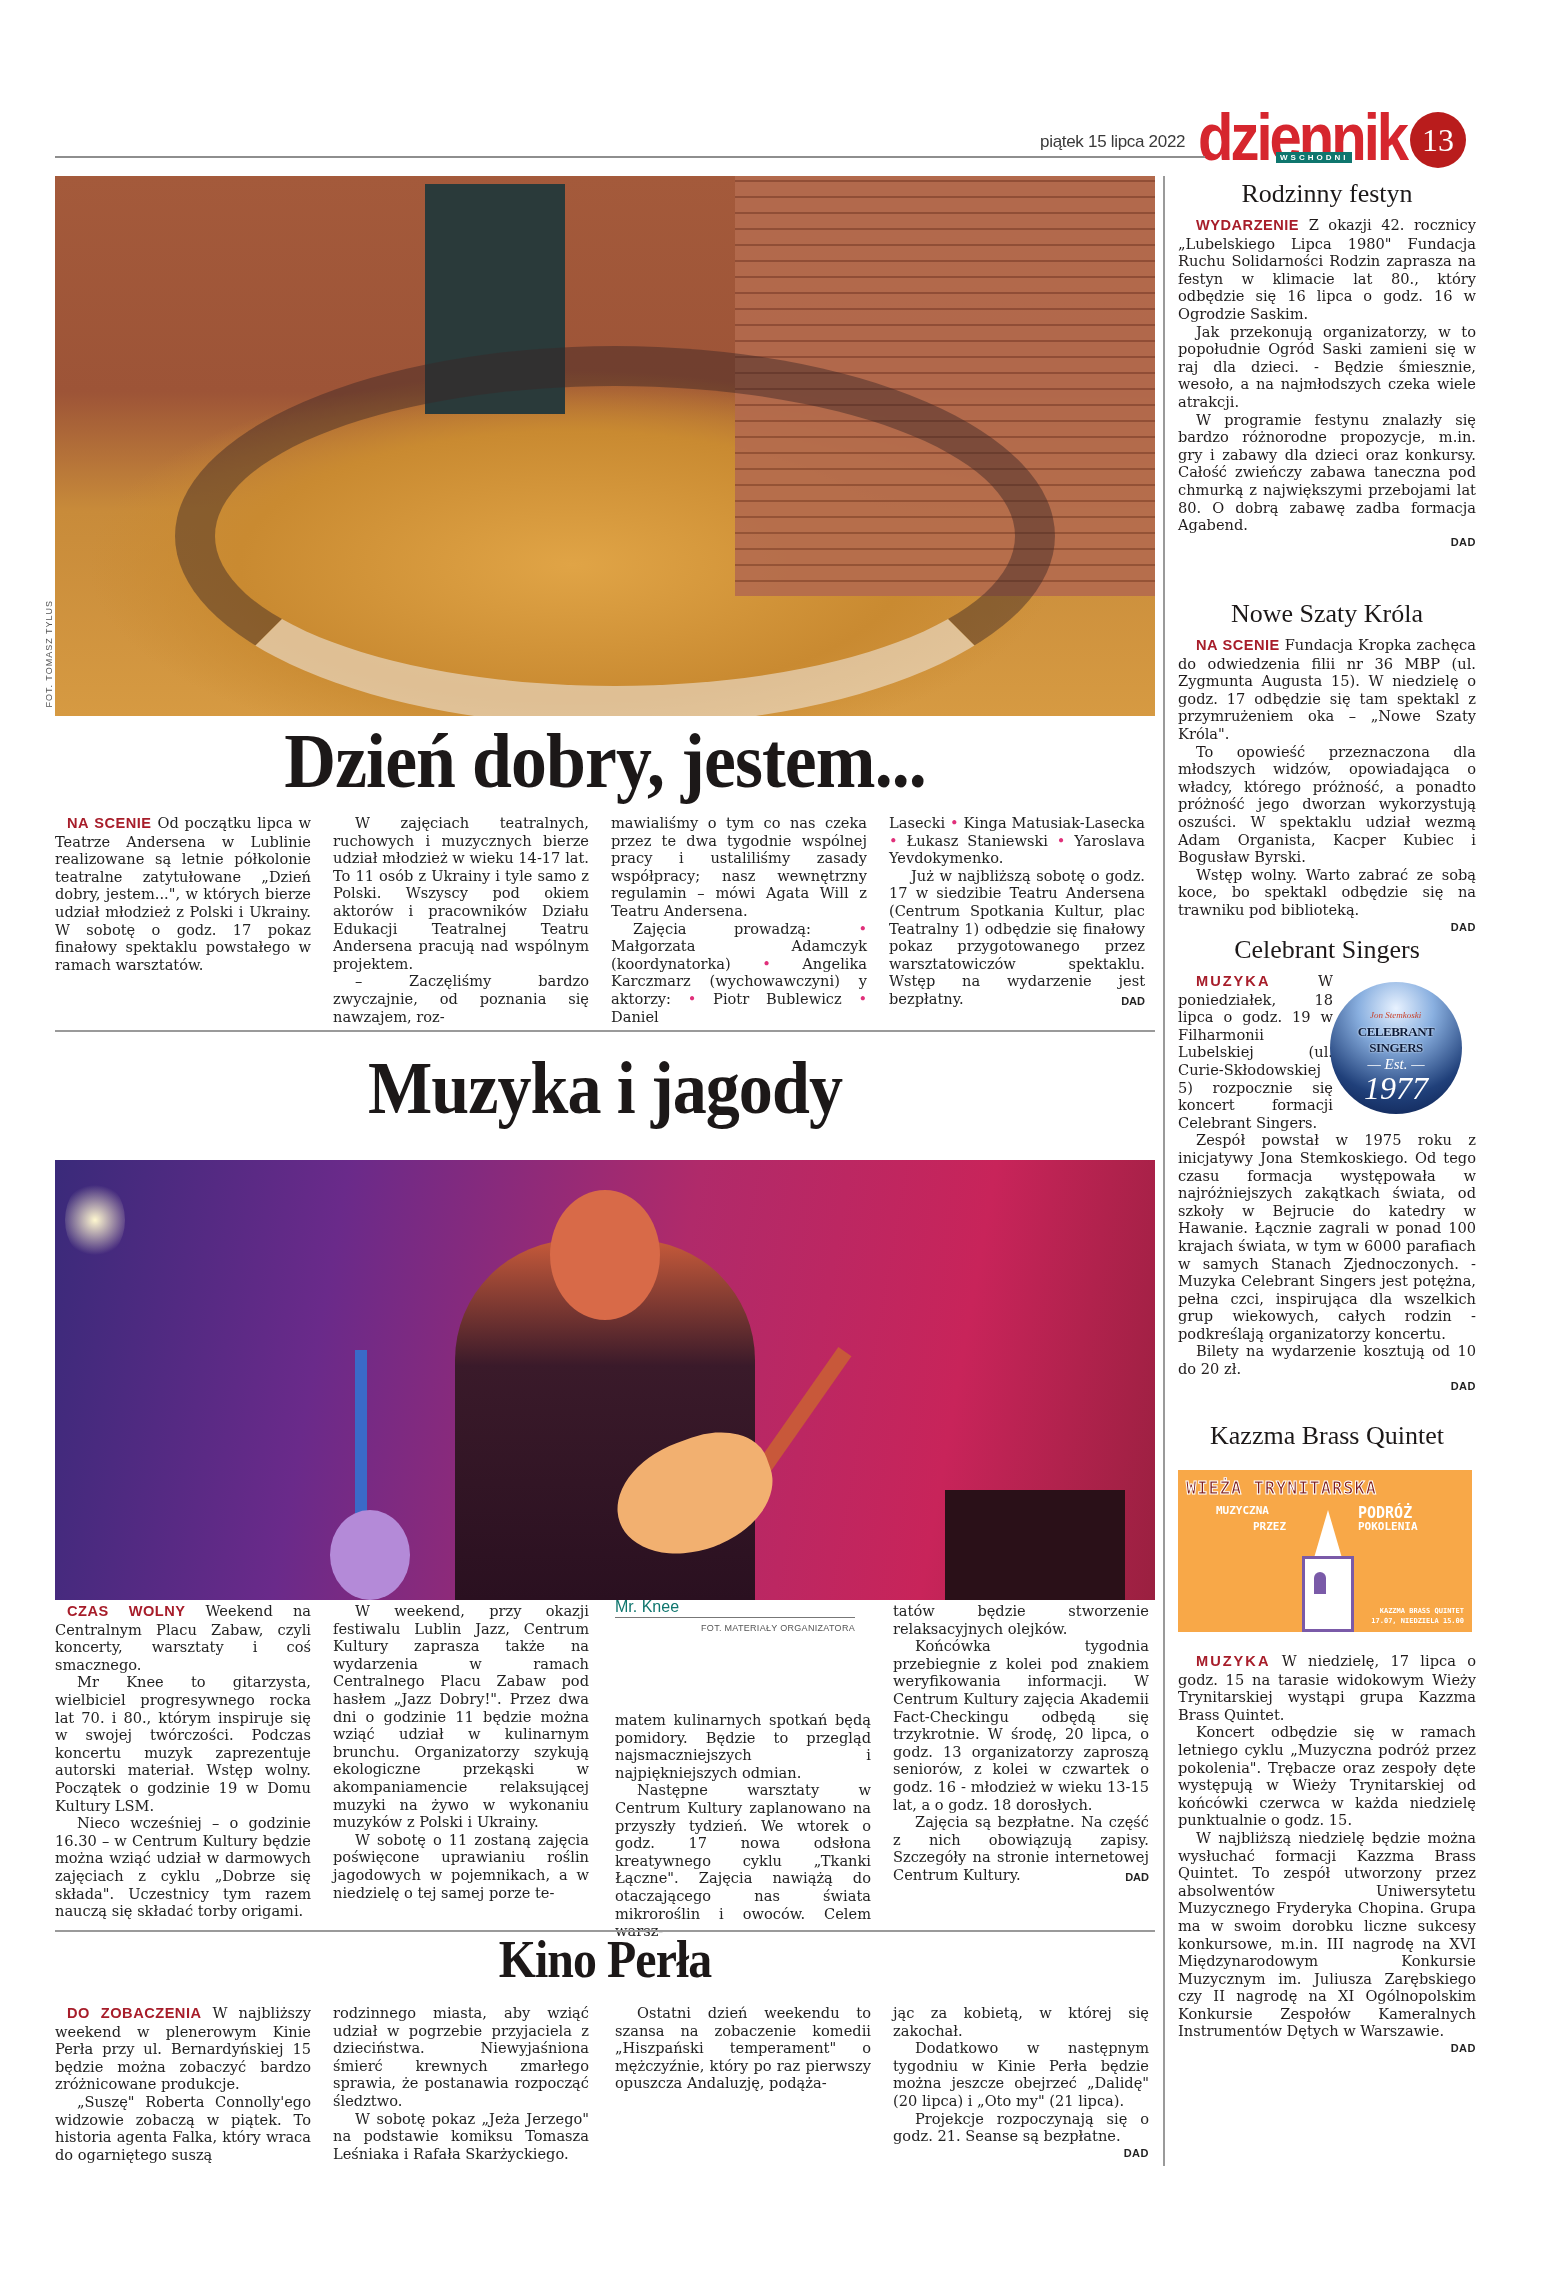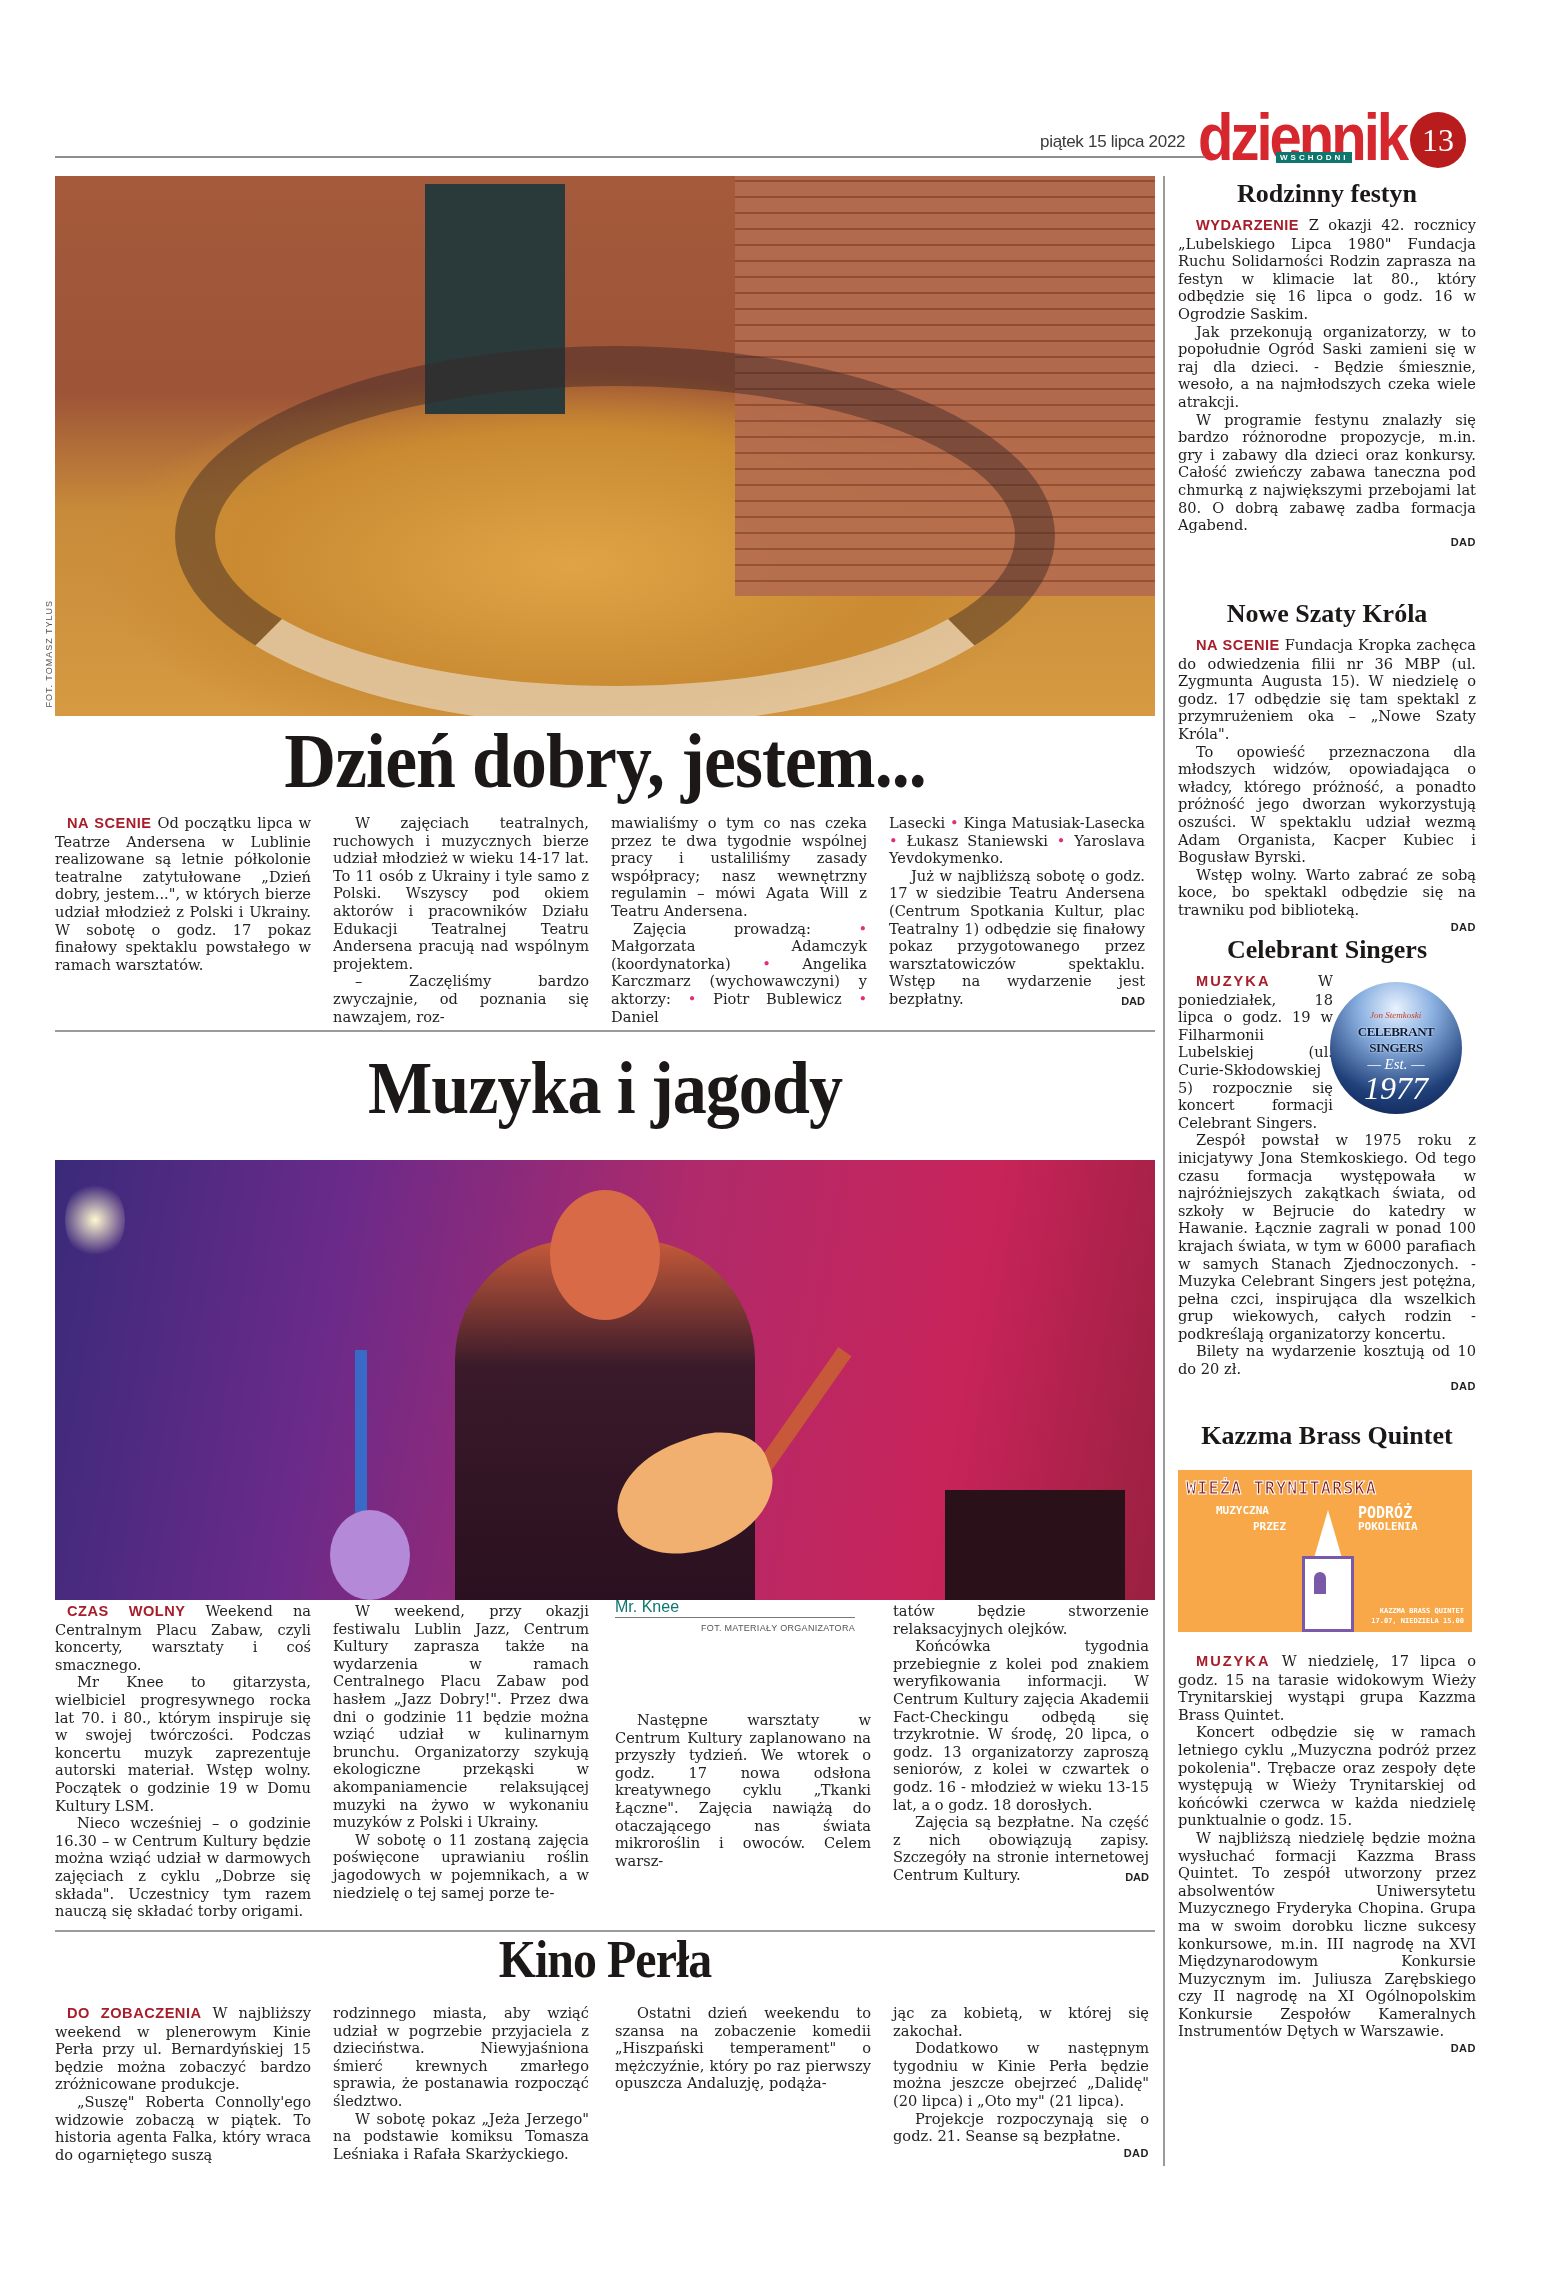--- a/index.html
+++ b/index.html
@@ -61,21 +61,21 @@
   
   .col { position: absolute; font-size: 14.6px; line-height: 17.6px; text-align: justify; color: #222; hyphens: auto; }
   .col p { text-indent: 22px; }
   .col p.first { text-indent: 12px; }
   .kicker { font-family: "Liberation Sans", sans-serif; font-weight: 700; color: #a71d2a; letter-spacing: 0.5px; }
   .sig { display:block; text-align: right; font-family: "Liberation Sans", sans-serif; font-weight: 700; font-size: 11px; letter-spacing: 0.5px; color: #222; }
   .sig-inline { float:right; font-family: "Liberation Sans", sans-serif; font-weight: 700; font-size: 11px; margin-top: 3px; }
   .dot { color: #e0307a; }
 
   
-  .side-title { font-family: "Liberation Serif", serif; font-weight: 700; font-size: 26px; line-height: 32px; text-align: center; color: #1c1818; }
+  .side-title { font-family: "Liberation Serif", serif; font-weight: 400; font-size: 26px; line-height: 32px; text-align: center; color: #1c1818; }
   .side { position: absolute; left: 1178px; width: 298px; font-size: 14.6px; line-height: 17.6px; text-align: justify; }
   .side p { text-indent: 18px; }
 
   .caption-name { left: 615px; top: 1598px; font-family: "Liberation Sans", sans-serif; font-size: 16px; color: #0f766e; }
   .caption-rule { left: 615px; top: 1617px; width: 240px; height: 1px; background: #777; }
   .caption-credit { left: 615px; top: 1623px; width: 240px; text-align: right; font-family: "Liberation Sans", sans-serif; font-size: 9px; color: #555; letter-spacing: 0.3px; }
 
   .logo-badge { position: absolute; left: 1330px; top: 982px; width: 132px; height: 132px; border-radius: 50%;
     background: radial-gradient(circle at 50% 20%, #e8f2ff 0%, #8ab0e0 30%, #20407a 70%, #0a1c4a 100%); color: #fff; text-align: center; overflow: hidden; }
   .badge-top { font-family: "Liberation Serif", serif; font-size: 13px; font-weight: 700; margin-top: 42px; color: #0a1a3a; letter-spacing: -0.5px; text-shadow: 0 0 2px #fff; }
@@ -157,20 +157,21 @@
   <p>Nieco wcześniej – o godzinie 16.30 – w Centrum Kultury będzie można wziąć udział w darmowych zajęciach z cyklu „Dobrze się składa". Uczestnicy tym razem nauczą się składać torby origami.</p>
 </div>
 <div class="col" style="left:333px; top:1602px; width:256px;">
   <p>W weekend, przy okazji festiwalu Lublin Jazz, Centrum Kultury zaprasza także na wydarzenia w ramach Centralnego Placu Zabaw pod hasłem „Jazz Dobry!". Przez dwa dni o godzinie 11 będzie można wziąć udział w kulinarnym brunchu. Organizatorzy szykują ekologiczne przekąski w akompaniamencie relaksującej muzyki na żywo w wykonaniu muzyków z Polski i Ukrainy.</p>
   <p>W sobotę o 11 zostaną zajęcia poświęcone uprawianiu roślin jagodowych w pojemnikach, a w niedzielę o tej samej porze te-</p>
 </div>
 <div class="abs caption-name">Mr. Knee</div>
 <div class="abs caption-rule"></div>
 <div class="abs caption-credit">FOT. MATERIAŁY ORGANIZATORA</div>
 <div class="col" style="left:615px; top:1711px; width:256px;">
+  <p style="text-indent:0">matem kulinarnych spotkań będą pomidory. Będzie to przegląd najsmaczniejszych i najpiękniejszych odmian.</p>
   <p>Następne warsztaty w Centrum Kultury zaplanowano na przyszły tydzień. We wtorek o godz. 17 nowa odsłona kreatywnego cyklu „Tkanki Łączne". Zajęcia nawiążą do otaczającego nas świata mikroroślin i owoców. Celem warsz-</p>
 </div>
 <div class="col" style="left:893px; top:1602px; width:256px;">
   <p style="text-indent:0">tatów będzie stworzenie relaksacyjnych olejków.</p>
   <p>Końcówka tygodnia przebiegnie z kolei pod znakiem weryfikowania informacji. W Centrum Kultury zajęcia Akademii Fact-Checkingu odbędą się trzykrotnie. W środę, 20 lipca, o godz. 13 organizatorzy zaproszą seniorów, z kolei w czwartek o godz. 16 - młodzież w wieku 13-15 lat, a o godz. 18 dorosłych.</p>
   <p><span>Zajęcia są bezpłatne. Na część z nich obowiązują zapisy. Szczegóły na stronie internetowej Centrum Kultury.</span> <span class="sig-inline">DAD</span></p>
 </div>
 
 <div class="abs hrule" style="left:55px; top:1930px; width:1100px;"></div>
 

